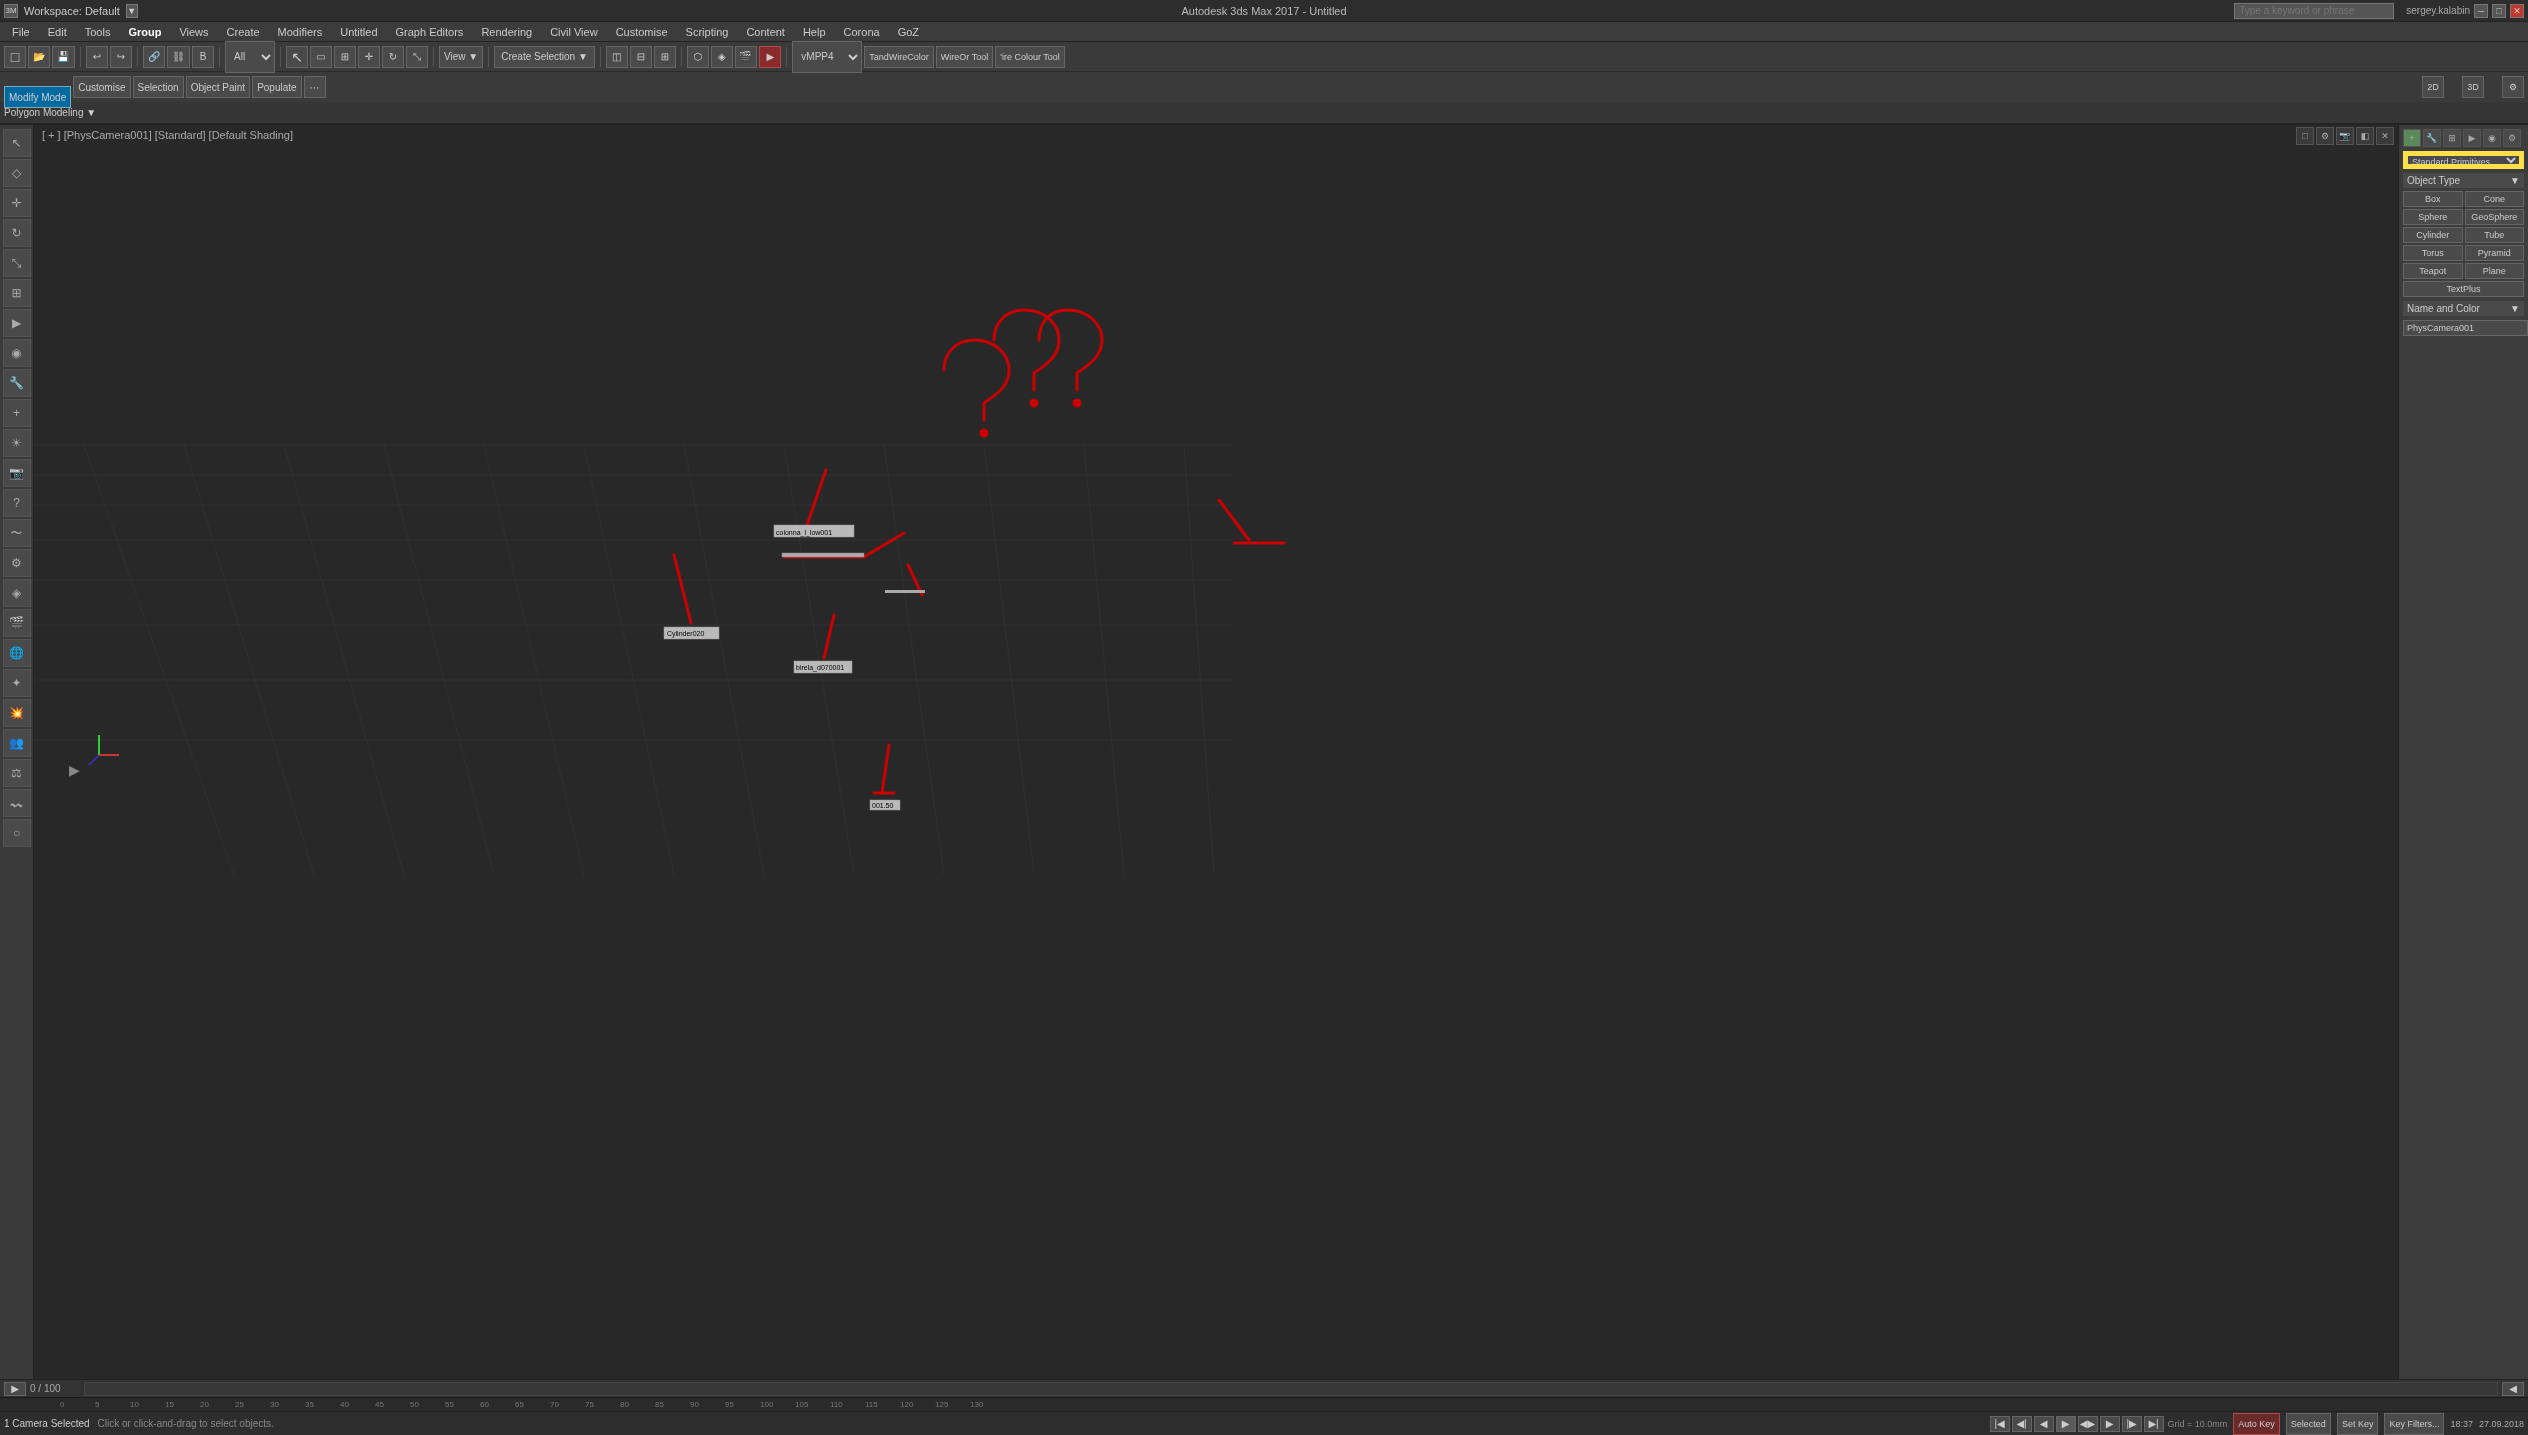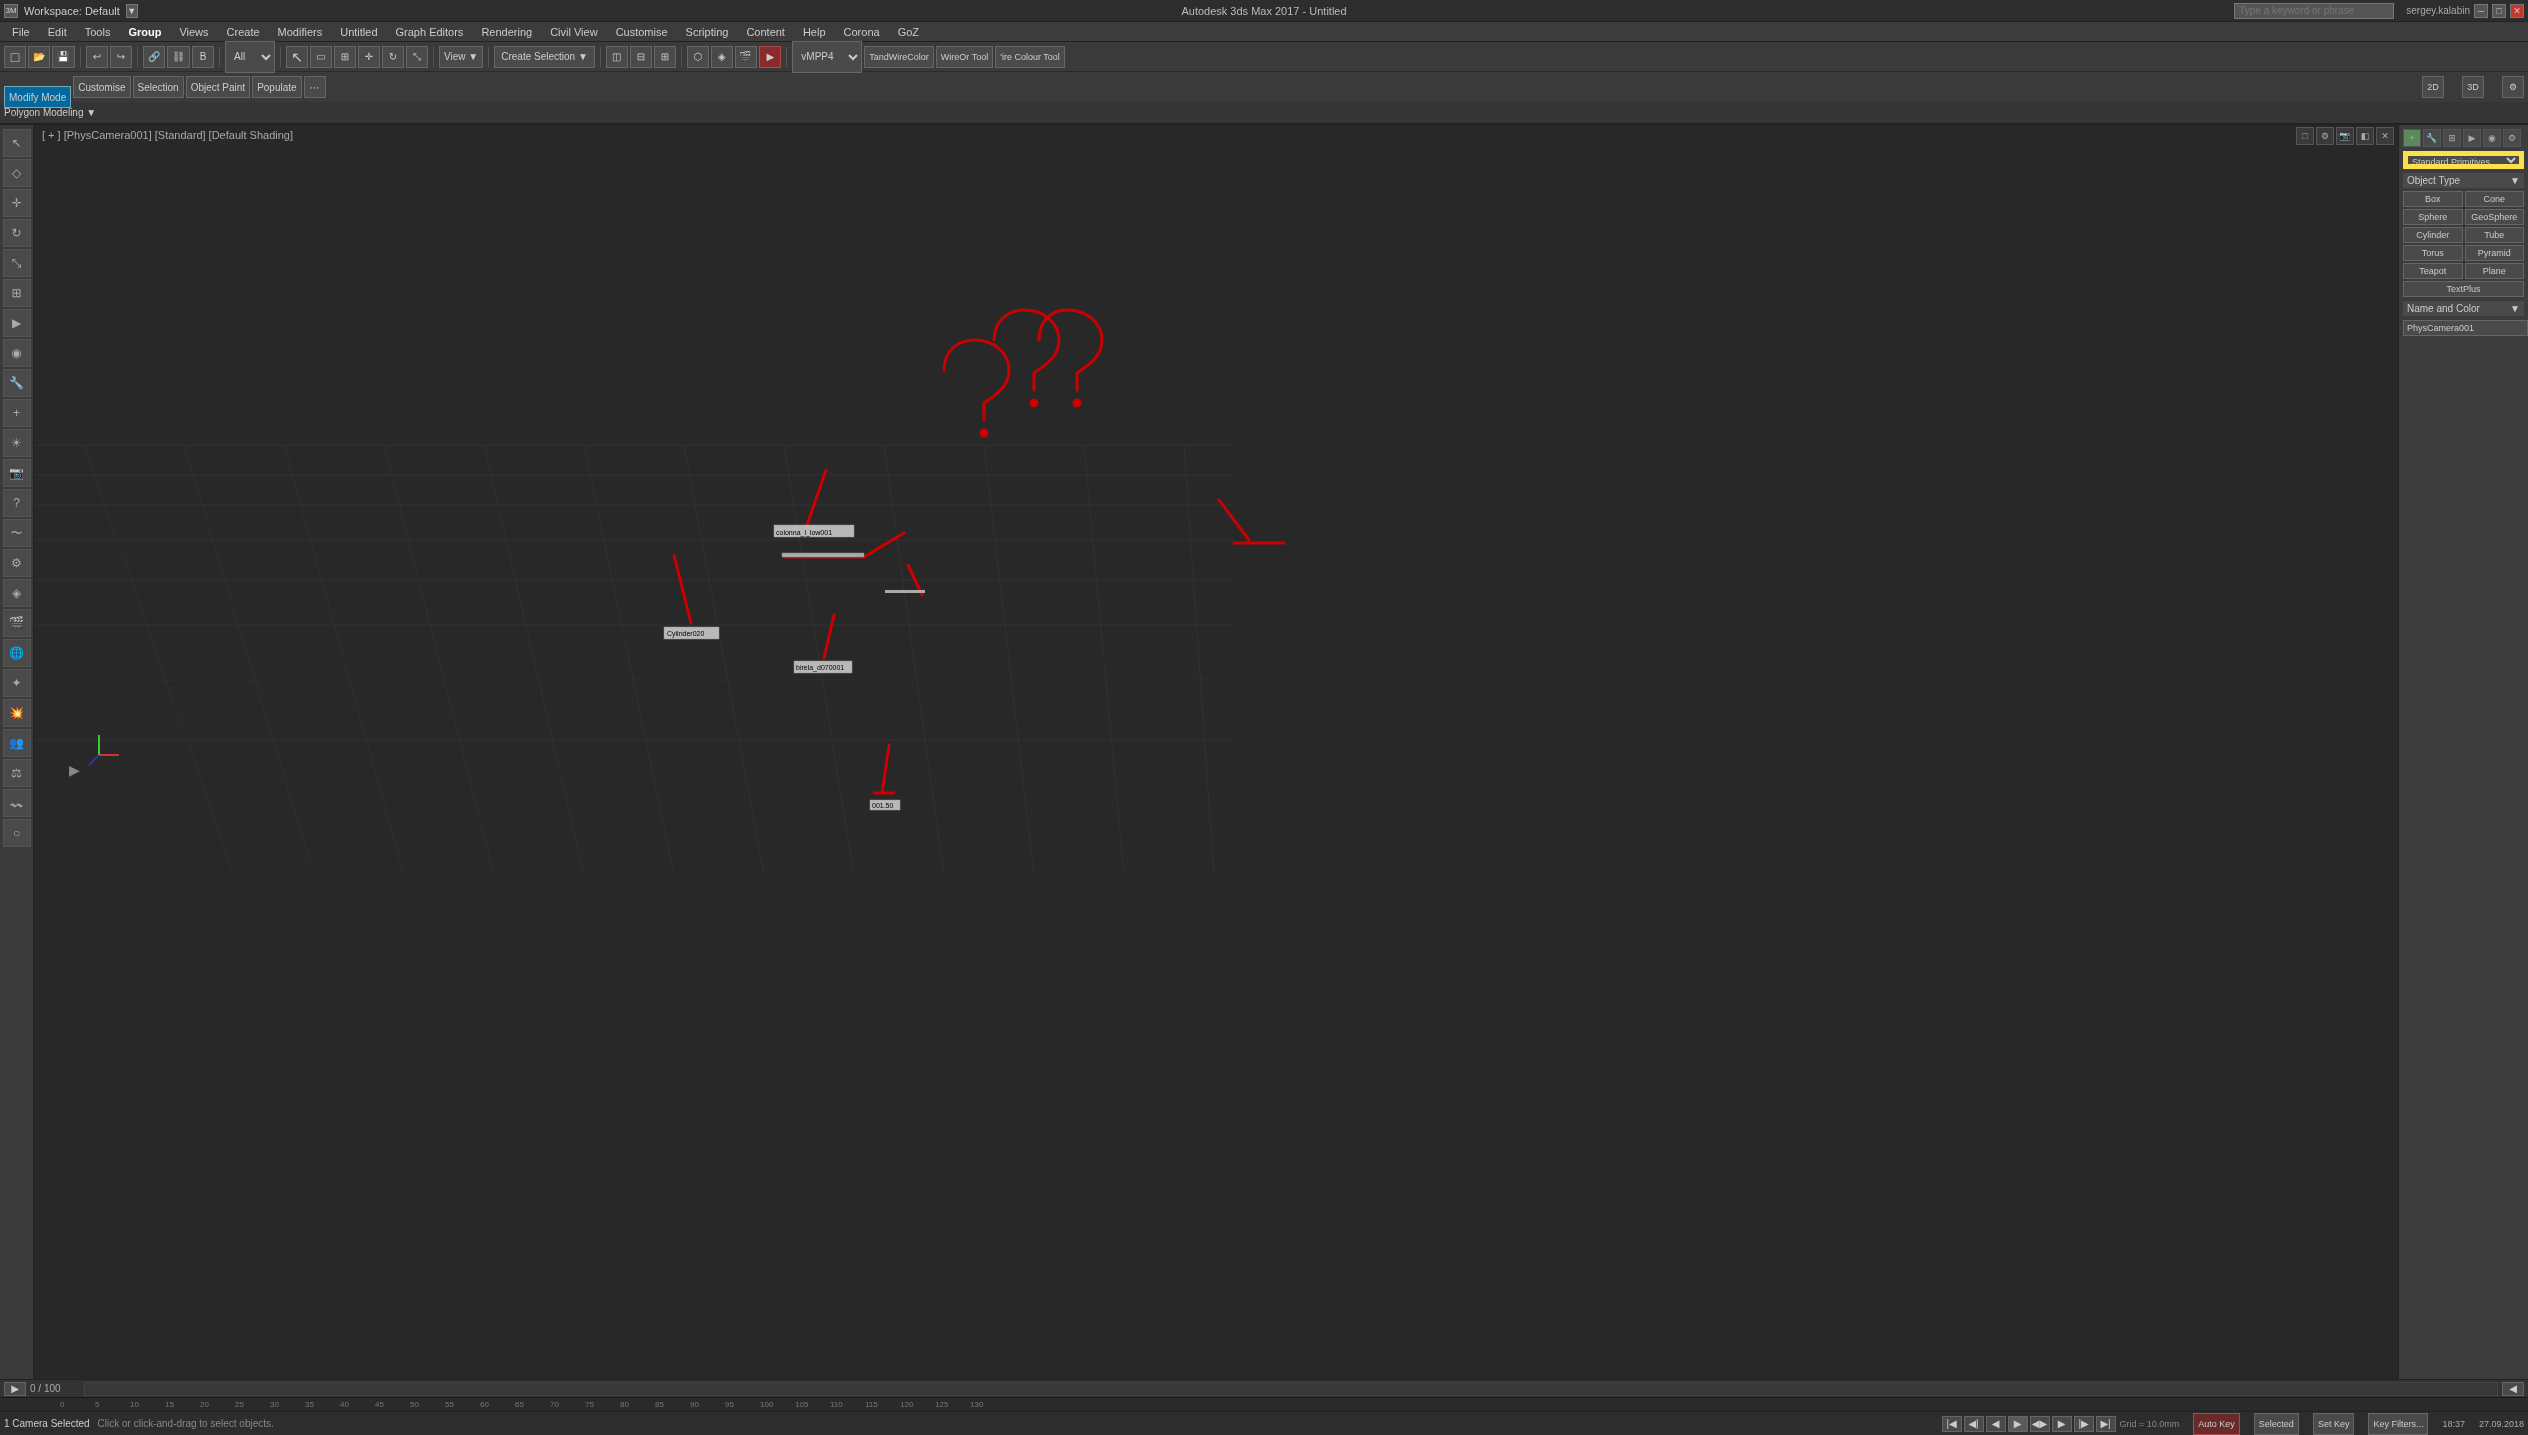--- a/index.html
+++ b/index.html
@@ -619,21 +619,21 @@
       <div class="play-btn">|◀</div>
       <div class="play-btn">◀|</div>
       <div class="play-btn">◀</div>
       <div class="play-btn" style="background:#5a5a5a;">▶</div>
       <div class="play-btn">◀▶</div>
       <div class="play-btn">▶</div>
       <div class="play-btn">|▶</div>
       <div class="play-btn">▶|</div>
     </div>
 
-    <div style="display:flex;align-items:center;gap:14px;">
+    <div style="display:flex;align-items:center;gap:6px;">
       <span style="font-size:9px;color:#888;">Grid = 10.0mm</span>
       <div class="tb-btn" style="font-size:9px;background:#6a2a2a;border-color:#aa4a4a;padding:0 4px;">Auto Key</div>
       <div class="tb-btn" style="font-size:9px;padding:0 4px;">Selected</div>
       <div class="tb-btn" style="font-size:9px;padding:0 4px;">Set Key</div>
       <div class="tb-btn" style="font-size:9px;padding:0 4px;">Key Filters...</div>
       <span style="font-size:9px;color:#aaa;">18:37</span>
       <span style="font-size:9px;color:#aaa;">27.09.2018</span>
     </div>
   </div>
 

